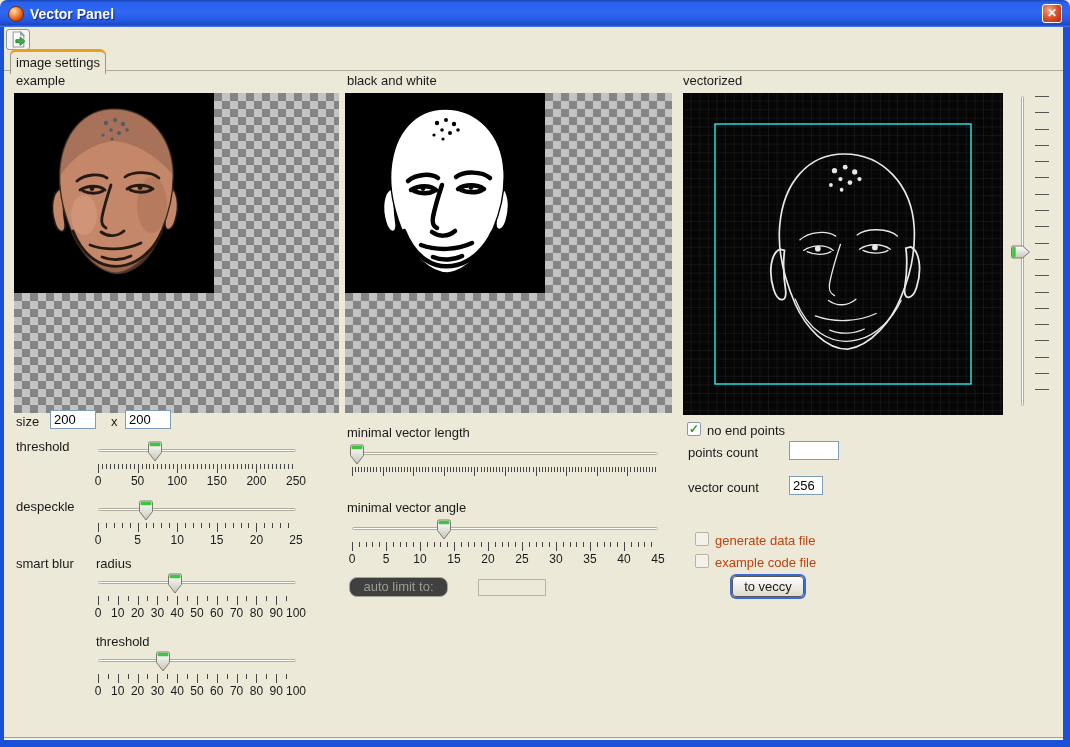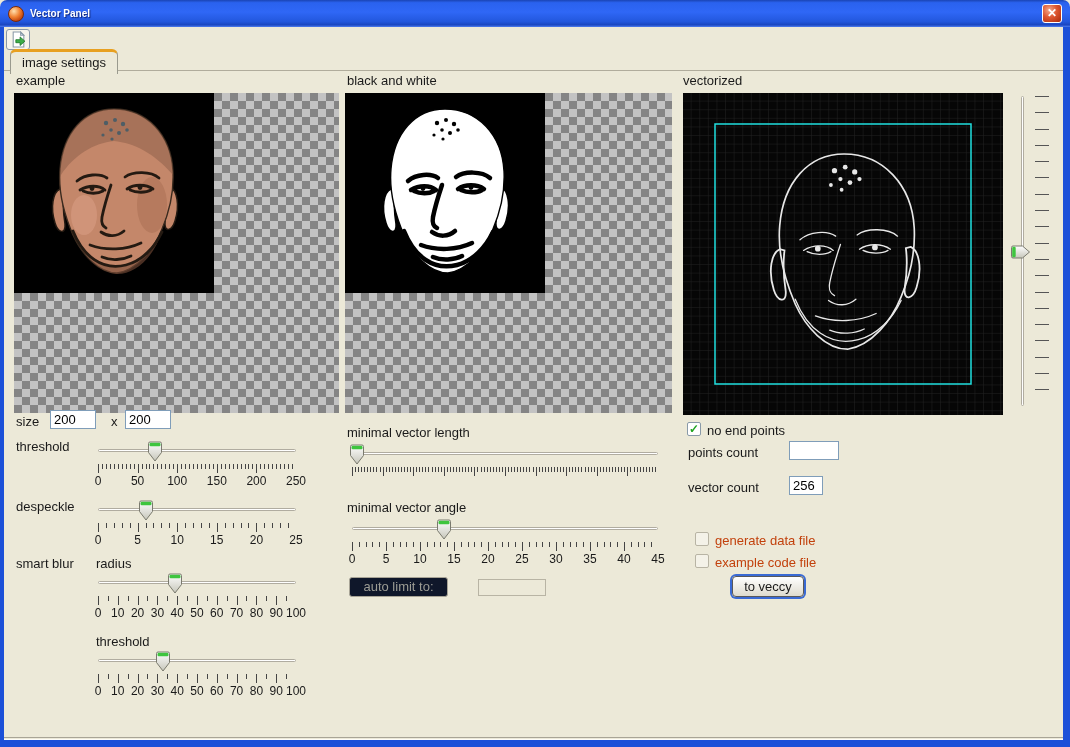--- a/index.html
+++ b/index.html
@@ -7,35 +7,35 @@
   body { font-family:"Liberation Sans", sans-serif; font-size:13px; color:#1a1a1a; background:#ece9d8; }
   #window { position:relative; width:1070px; height:747px; background:#ece9d8; overflow:hidden; }
 
   
   .titlebar { position:absolute; left:0; top:0; width:1070px; height:27px;
     background:linear-gradient(180deg,#1a44b4 0%,#2a62ee 10%,#2f67f6 45%,#2257dd 80%,#1a46c0 92%,#4f7ef0 100%);
     border-radius:7px 7px 0 0; display:flex; align-items:center; }
   .title-icon { width:16px; height:16px; margin-left:8px; border-radius:50%;
     background:radial-gradient(circle at 35% 30%, #ffe0b0, #f08030 45%, #b23407 85%);
     border:1px solid #7a2a08; }
-  .title-text { color:#fff; font-weight:bold; font-size:10px; margin-left:6px; text-shadow:1px 1px 1px rgba(0,0,50,.6); }
+  .title-text { color:#fff; font-weight:bold; font-size:14px; margin-left:6px; text-shadow:1px 1px 1px rgba(0,0,50,.6); }
   .close-btn { position:absolute; right:8px; top:4px; width:20px; height:19px; border:1px solid #fff; border-radius:3px;
     background:radial-gradient(circle at 35% 30%, #f5a98c, #dd5630 45%, #b23010 90%);
     color:#fff; font-weight:bold; font-size:12px; line-height:17px; text-align:center; cursor:pointer; }
   .frame-left  { position:absolute; left:0;   top:27px; width:4px;  height:720px; background:#1b50d8; }
   .frame-right { position:absolute; left:1063px; top:27px; width:7px; height:720px; background:#1b50d8; }
   .frame-bottom{ position:absolute; left:0; top:740px; width:1070px; height:7px; background:#1b50d8; }
   .bottom-groove { position:absolute; left:4px; top:737px; width:1059px; height:3px;
     border-top:1px solid #a8a496; border-bottom:1px solid #fdfcf8; }
 
   
   .tool-btn { position:absolute; left:6px; top:29px; width:24px; height:21px; background:#f7f5ec;
     border:1px solid #8a98a8; border-radius:3px; display:flex; align-items:center; justify-content:center; cursor:pointer; }
   .tabline { position:absolute; left:4px; top:70px; width:1059px; height:1px; background:#b0ac9c; }
-  .tab { position:absolute; left:10px; top:49px; width:108px; height:25px; background:#ece9d8;
+  .tab { position:absolute; left:10px; top:49px; width:96px; height:25px; background:#ece9d8;
     border:1px solid #9a9a8e; border-bottom:none; border-top:3px solid #e8a020; border-radius:6px 6px 0 0;
     text-align:center; line-height:21px; z-index:2; cursor:pointer; }
 
   
   .panel-label { position:absolute; font-size:13px; }
   .checker { position:absolute; background-color:#c3c3c3;
     background-image:linear-gradient(45deg,#858585 25%,transparent 25%,transparent 75%,#858585 75%),
                      linear-gradient(45deg,#858585 25%,transparent 25%,transparent 75%,#858585 75%);
     background-size:16px 16px; background-position:0 0,8px 8px; }
   .face-svg { position:absolute; left:0; top:0; display:block; }
@@ -66,21 +66,21 @@
 
   
   .lbl { position:absolute; white-space:nowrap; }
   .lbl.disabled { color:#c2410c; }
   input.field { position:absolute; height:19px; border:1px solid #7f9db9; background:#fff;
     font-family:"Liberation Sans",sans-serif; font-size:13px; padding-left:3px; }
   input.field:disabled { background:#ece9d8; border:1px solid #b8b4a4; }
   .cbox { position:absolute; width:14px; height:14px; background:#fff; border:1px solid #8a9aa8;
     border-radius:2px; text-align:center; line-height:13px; font-size:12px; font-weight:bold; color:#21a421; cursor:pointer; }
   .cbox.disabled { border-color:#b8b4a4; background:#f4f2e8; cursor:default; }
-  .btn-disabled { position:absolute; background:#0f172a; border:1px solid #a8a496; border-radius:3px;
+  .btn-disabled { position:absolute; background:#404040; border:1px solid #a8a496; border-radius:8px;
     color:#9c9c94; text-align:center; font-size:13px; }
   .btn-default { position:absolute; background:linear-gradient(180deg,#ffffff,#dedbce);
     border:1px solid #58585a; border-radius:4px; box-shadow:0 0 0 2px #3a6ad4; text-align:center;
     font-size:13px; line-height:19px; cursor:pointer; }
 </style>
 </head>
 <body>
 
 <svg width="0" height="0" style="position:absolute" aria-hidden="true">
   <defs>

